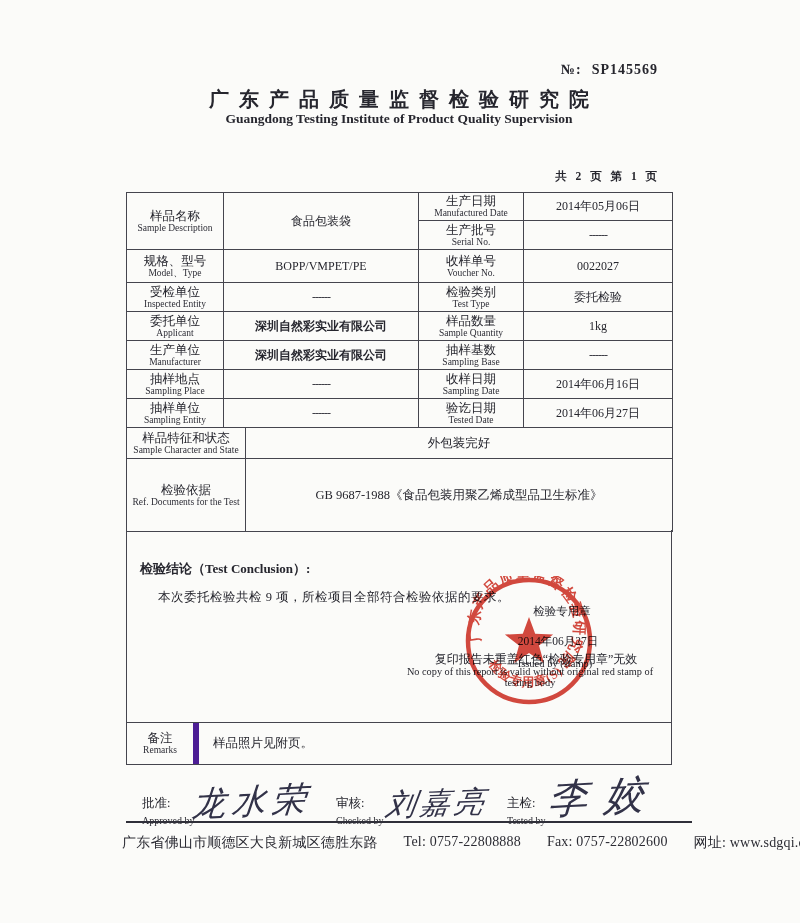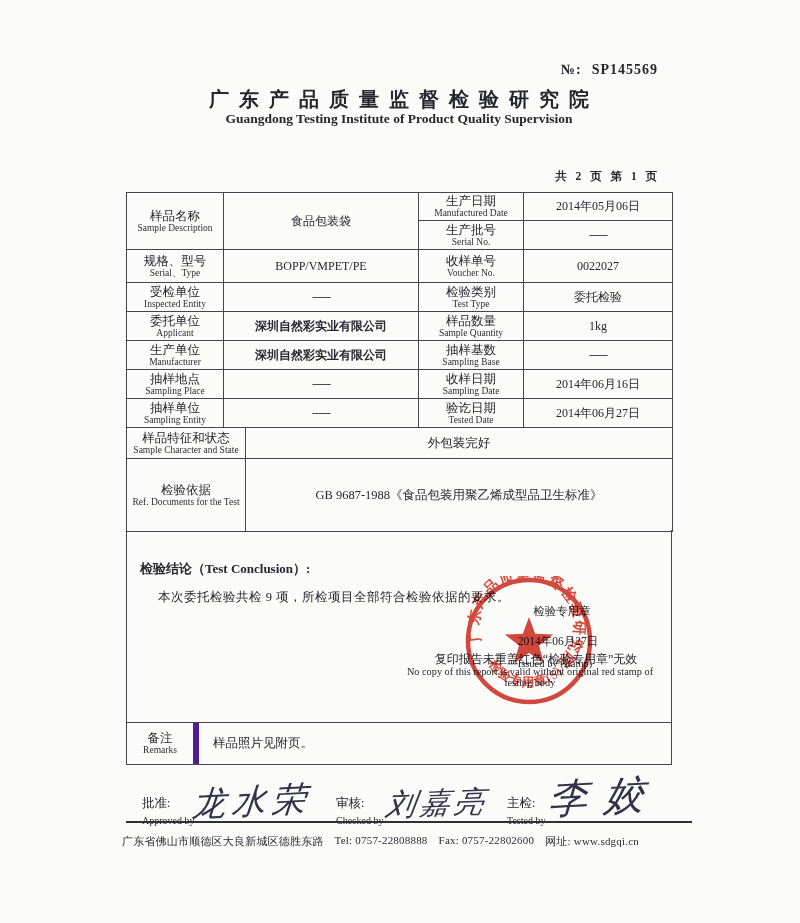--- a/index.html
+++ b/index.html
@@ -52,21 +52,21 @@
   .sl1{left:142px;top:795px;}
   .sl2{left:336px;top:795px;}
   .sl3{left:507px;top:795px;}
   .sig-name{color:#22223a;opacity:0.92;white-space:nowrap;
             font-style:italic;transform-origin:left center;}
   .sg1{left:192px;top:782px;font-size:34px;letter-spacing:6px;transform:rotate(-3deg) skewX(-8deg);}
   .sg2{left:386px;top:785px;font-size:30px;letter-spacing:4px;transform:rotate(-2deg) skewX(-10deg);}
   .sg3{left:548px;top:772px;font-size:40px;letter-spacing:16px;transform:rotate(-3deg) skewX(-6deg);}
   
   .rule{left:126px;top:821px;width:566px;height:2px;background:#2f2f39;}
-  .footer{left:122px;top:834px;width:586px;display:flex;gap:11px;font-size:11px;
+  .footer{left:122px;top:834px;width:586px;display:flex;gap:26px;font-size:14px;
           white-space:nowrap;color:#2b2b33;letter-spacing:0.2px;}
 </style>
 </head>
 <body>
 
 <div class="page">
 
   <div class="abs no-line">
     <span>№:</span><span class="num">SP145569</span>
   </div>
@@ -98,21 +98,21 @@
     <tr style="height:29px">
       <td class="lab">
         <span class="cn">生产批号</span>
         <span class="en">Serial No.</span>
       </td>
       <td class="val dash">------</td>
     </tr>
     <tr style="height:33px">
       <td class="lab">
         <span class="cn">规格、型号</span>
-        <span class="en">Serial、Type</span>
+        <span class="en">Model、Type</span>
       </td>
       <td class="val" colspan="2">BOPP/VMPET/PE</td>
       <td class="lab">
         <span class="cn">收样单号</span>
         <span class="en">Voucher No.</span>
       </td>
       <td class="val">0022027</td>
     </tr>
     <tr style="height:29px">
       <td class="lab">

